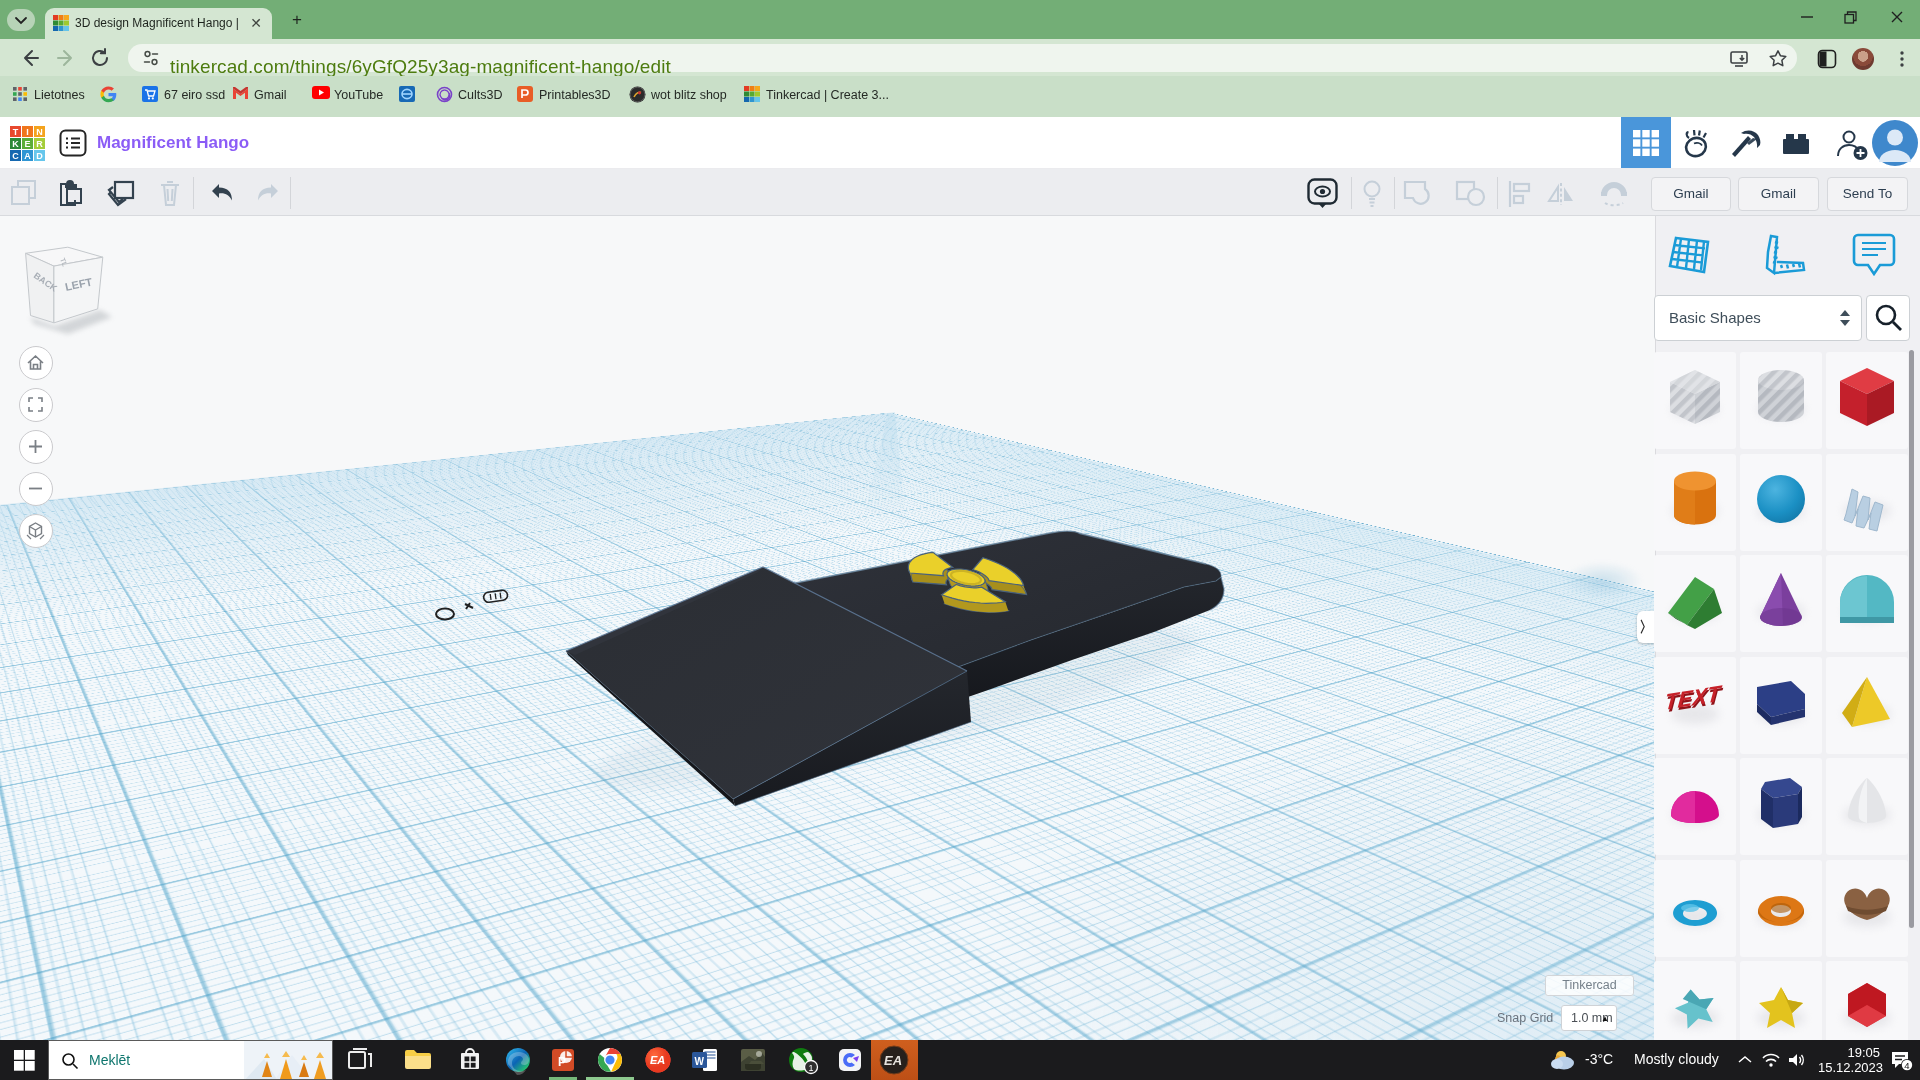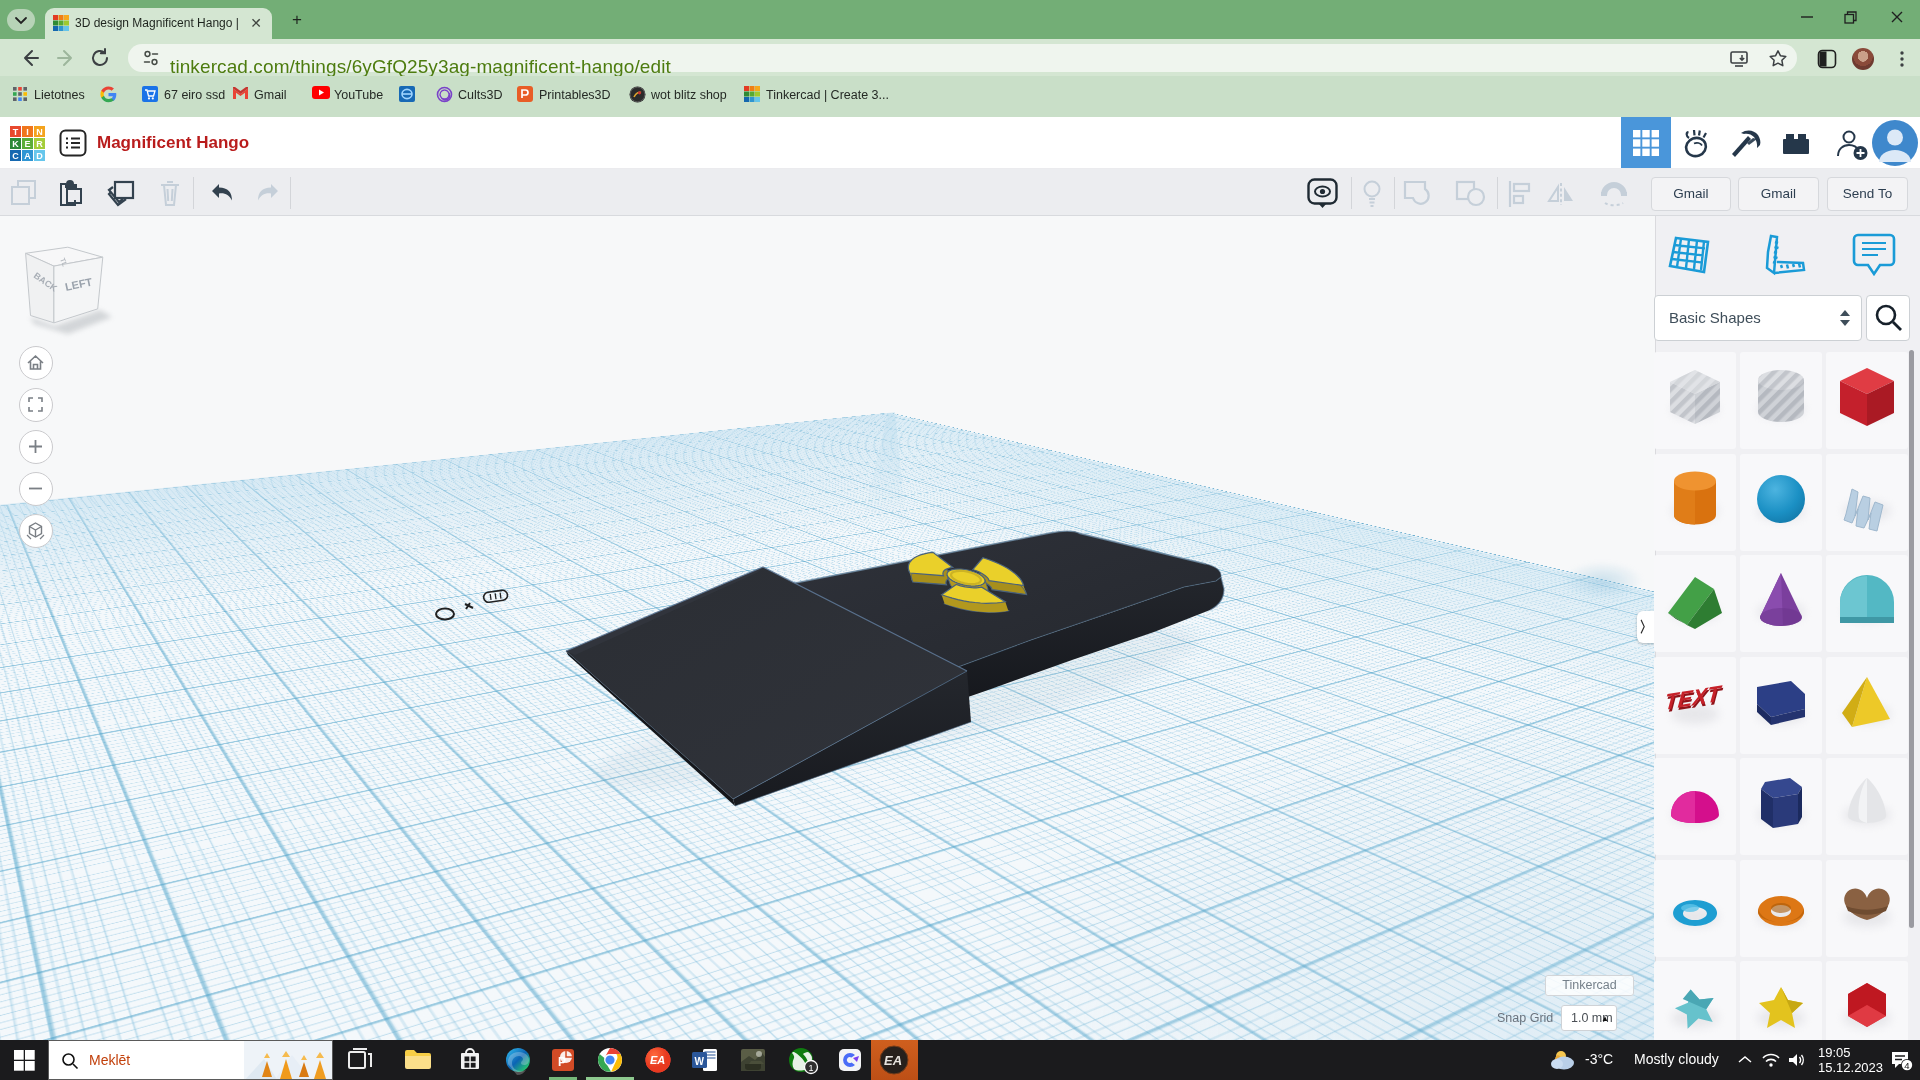--- a/index.html
+++ b/index.html
@@ -226,21 +226,21 @@
     </svg>
   </div>
 <div class="abs" style="left:59px;top:129px">
     <svg width="28" height="28">
       <rect x="1.5" y="1.5" width="25" height="25" rx="5" fill="none" stroke="#252525" stroke-width="2"></rect>
       <g stroke="#252525" stroke-width="2">
         <path d="M7 9.5h2M12 9.5h9M7 14h2M12 14h9M7 18.5h2M12 18.5h9"></path>
       </g>
     </svg>
   </div>
-<div class="abs" style="left:97px;top:133px;font-size:17px;font-weight:bold;color:#b91c1c">Magnificent Hango</div>
+<div class="abs" style="left:97px;top:133px;font-size:17px;font-weight:bold;color:#8b5cf6">Magnificent Hango</div>
 <div class="abs" style="left:1621px;top:117px;width:50px;height:51px;background:#4a96da">
     <svg width="50" height="51">
       <g fill="#fff">
         <rect x="12" y="13" width="7.4" height="7.4"></rect>
         <rect x="21.3" y="13" width="7.4" height="7.4"></rect>
         <rect x="30.6" y="13" width="7.4" height="7.4"></rect>
         <rect x="12" y="22.3" width="7.4" height="7.4"></rect>
         <rect x="21.3" y="22.3" width="7.4" height="7.4"></rect>
         <rect x="30.6" y="22.3" width="7.4" height="7.4"></rect>
         <rect x="12" y="31.6" width="7.4" height="7.4"></rect>
@@ -740,21 +740,21 @@
         <rect x="0" y="11" width="9.7" height="9.7"></rect>
         <rect x="11" y="11" width="9.7" height="9.7"></rect>
       </g>
     </svg>
   </div>
 <div class="abs" style="left:48px;top:1040px;width:285px;height:40px;background:#fff;border:1px solid #5a5a5a;overflow:hidden">
   <svg class="abs" style="left:12px;top:11px" width="18" height="18">
       <circle cx="7.5" cy="7.5" r="5.5" fill="none" stroke="#111" stroke-width="1.6"></circle>
       <path d="M12 12l4.5 4.5" stroke="#111" stroke-width="1.6"></path>
     </svg>
-  <div class="abs" style="left:40px;top:11px;font-size:14px;color:#c2410c">Meklēt</div>
+  <div class="abs" style="left:40px;top:11px;font-size:14px;color:#0f766e">Meklēt</div>
   <svg class="abs" style="left:195px;top:0" width="90" height="40">
     <rect x="0" y="0" width="90" height="40" fill="#eef3f8"></rect>
     <path d="M0 40L20 18l14 22z" fill="#dfe9f2"></path>
       <path d="M30 40l18-26 20 26z" fill="#e7eef6"></path>
     <g>
         <path d="M18 36l5-16 5 16z" fill="#e08416"></path>
         <path d="M36 38l6-20 6 20z" fill="#f09a1c"></path>
         <path d="M55 36l5-15 5 15z" fill="#d97a12"></path>
         <path d="M70 38l6-19 6 19z" fill="#ef9d22"></path>
       </g>
@@ -890,21 +890,21 @@
       <path d="M4 9.5a7 7 0 0 1 10 0" stroke="#fff" stroke-width="1.6" fill="none"></path>
       <circle cx="9" cy="13" r="1.7" fill="#fff"></circle>
     </svg>
   </div>
 <div class="abs tray" style="left:1787px;top:1052px">
     <svg width="18" height="16">
       <path d="M2 6v4h4l4 4V2L6 6z" fill="#fff"></path>
       <path d="M12.5 5a5 5 0 0 1 0 6M14.5 3a8 8 0 0 1 0 10" stroke="#fff" stroke-width="1.4" fill="none"></path>
     </svg>
   </div>
-<div class="abs tray" style="left:1818px;top:1045px;width:62px;text-align:left;font-size:13px;line-height:15px">19:05<br>15.12.2023</div>
+<div class="abs tray" style="left:1818px;top:1045px;width:62px;text-align:right;font-size:13px;line-height:15px">19:05<br>15.12.2023</div>
 <div class="abs tray" style="left:1890px;top:1049px">
     <svg width="24" height="24">
       <path d="M2 3h16v12H9l-4 4v-4H2z" fill="#fff"></path>
       <g stroke="#1b1b1d" stroke-width="1.4">
         <path d="M5 7h10M5 10.5h7"></path>
       </g>
       <circle cx="17" cy="16" r="6" fill="#1b1b1d"></circle>
       <circle cx="17" cy="16" r="5.2" fill="#fff"></circle>
       <text x="17" y="19.5" font-size="9.5" text-anchor="middle" fill="#111">4</text>
     </svg>

